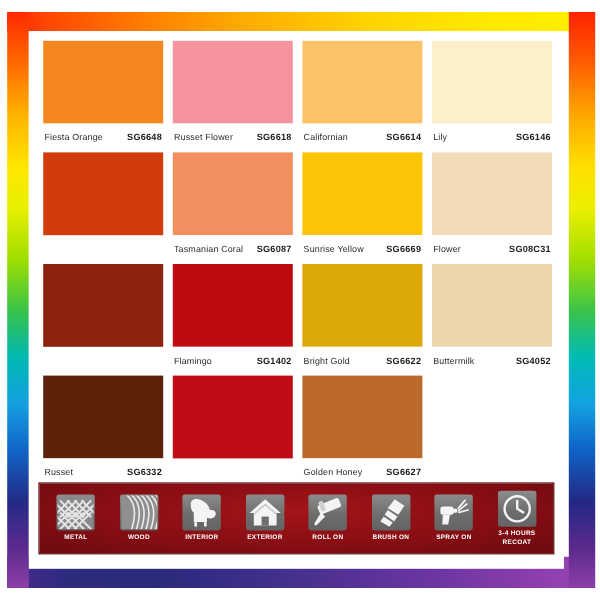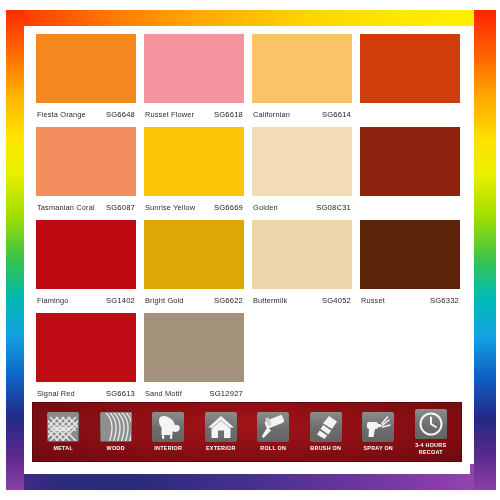--- a/index.html
+++ b/index.html
@@ -118,21 +118,21 @@
     background: #ffffff;
   }
   .swatch-name {
     font-size: 7.4px;
     color: #2b2b2b;
     letter-spacing: 0.15px;
     white-space: nowrap;
   }
   .swatch-code {
     font-size: 7.6px;
-    font-weight: normal;
+    font-weight: bold;
     color: #1a1a1a;
     letter-spacing: 0.2px;
     white-space: nowrap;
   }
 
   
   #feature-bar {
     position: absolute;
     left: 8px;
     bottom: 12px;
@@ -205,40 +205,47 @@
           </div>
         </div>
         <div class="swatch-cell">
           <div class="swatch-chip" style="background: rgb(251, 194, 104);"></div>
           <div class="swatch-label">
             <span class="swatch-name">Californian</span>
             <span class="swatch-code">SG6614</span>
           </div>
         </div>
         <div class="swatch-cell">
+          <div class="swatch-chip" style="background: rgb(251, 240, 200);"></div>
+          <div class="swatch-label">
+            <span class="swatch-name">Lily</span>
+            <span class="swatch-code">SG6146</span>
+          </div>
+        </div>
+        <div class="swatch-cell">
           <div class="swatch-chip" style="background: rgb(209, 60, 12);"></div>
         </div>
         <div class="swatch-cell">
           <div class="swatch-chip" style="background: rgb(243, 143, 94);"></div>
           <div class="swatch-label">
             <span class="swatch-name">Tasmanian Coral</span>
             <span class="swatch-code">SG6087</span>
           </div>
         </div>
         <div class="swatch-cell">
           <div class="swatch-chip" style="background: rgb(251, 197, 5);"></div>
           <div class="swatch-label">
             <span class="swatch-name">Sunrise Yellow</span>
             <span class="swatch-code">SG6669</span>
           </div>
         </div>
         <div class="swatch-cell">
           <div class="swatch-chip" style="background: rgb(242, 220, 183);"></div>
           <div class="swatch-label">
-            <span class="swatch-name">Golden</span>
+            <span class="swatch-name">Flower</span>
             <span class="swatch-code">SG08C31</span>
           </div>
         </div>
         <div class="swatch-cell">
           <div class="swatch-chip" style="background: rgb(142, 35, 16);"></div>
         </div>
         <div class="swatch-cell">
           <div class="swatch-chip" style="background: rgb(192, 10, 18);"></div>
           <div class="swatch-label">
             <span class="swatch-name">Flamingo</span>
@@ -261,30 +268,26 @@
         </div>
         <div class="swatch-cell">
           <div class="swatch-chip" style="background: rgb(92, 35, 9);"></div>
           <div class="swatch-label">
             <span class="swatch-name">Russet</span>
             <span class="swatch-code">SG6332</span>
           </div>
         </div>
         <div class="swatch-cell">
           <div class="swatch-chip" style="background: rgb(191, 11, 20);"></div>
-          <div class="swatch-label">
-            <span class="swatch-name">Signal Red</span>
-            <span class="swatch-code">SG6613</span>
-          </div>
-        </div>
-        <div class="swatch-cell">
-          <div class="swatch-chip" style="background: rgb(164, 146, 124);"></div>
-          <div class="swatch-label">
-            <span class="swatch-name">Sand Motif</span>
-            <span class="swatch-code">SG12927</span>
+        </div>
+        <div class="swatch-cell">
+          <div class="swatch-chip" style="background: rgb(187, 106, 44);"></div>
+          <div class="swatch-label">
+            <span class="swatch-name">Golden Honey</span>
+            <span class="swatch-code">SG6627</span>
           </div>
         </div>
       </div>
 
     <div id="feature-bar">
         <div class="feature-item">
           <div class="feature-icon">
             <svg width="30" height="28" viewBox="0 0 30 28">
               <rect width="30" height="28" fill="#8a8a8a"></rect>
               <g stroke="#e6e6e6" stroke-width="1.6" fill="none">

